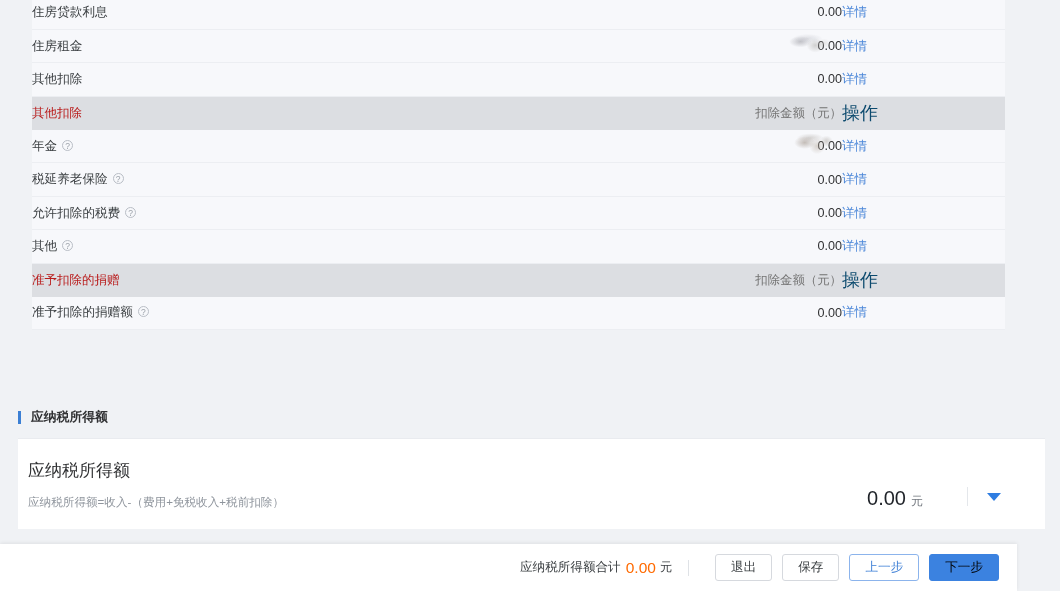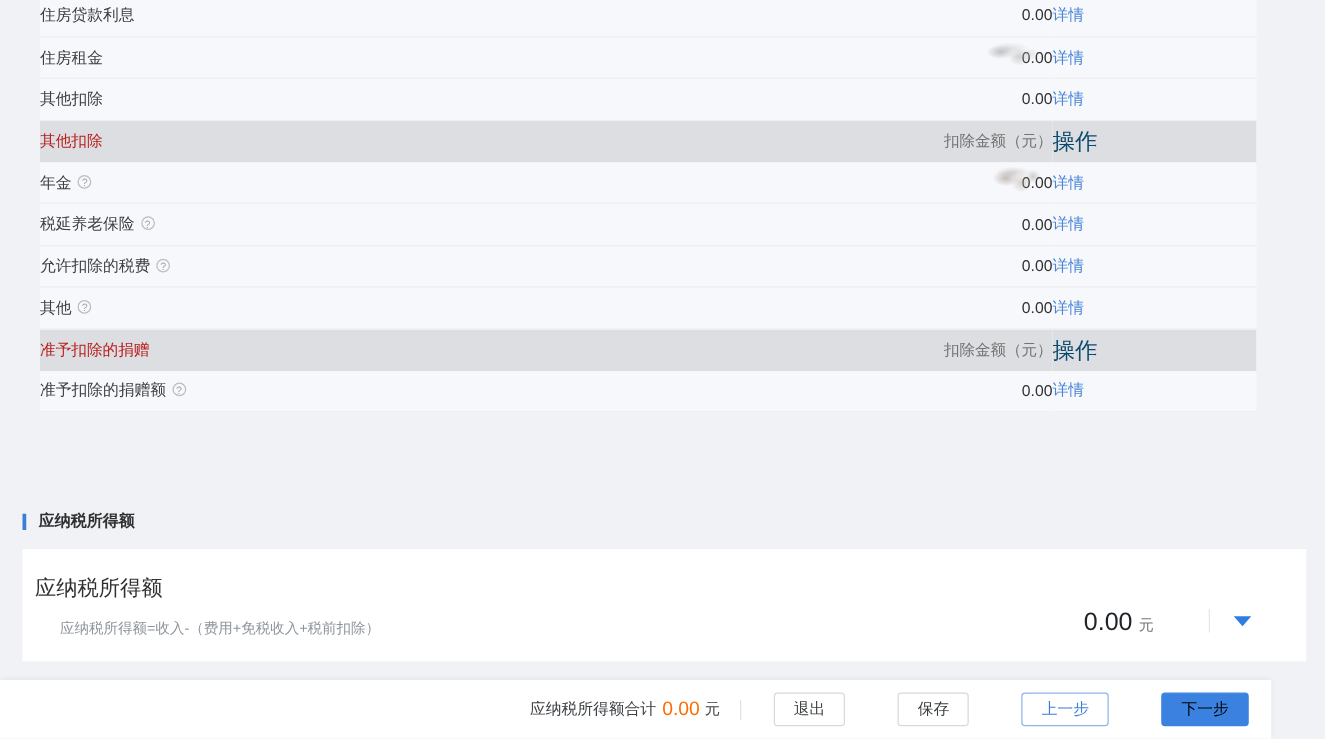--- a/index.html
+++ b/index.html
@@ -71,21 +71,21 @@
   .sec-bar { width: 3px; height: 13px; background: #3b7fd4; margin-left: 18px; }
   .sec-title { margin-left: 10px; font-size: 12.8px; color: #303133; font-weight: 700; }
 
   
   .card {
     position: absolute; left: 18px; top: 438px; width: 1027px; height: 91px;
     background: #fff; border-top: 1px solid #e9ebef;
   }
   .card-inner { position: relative; height: 100%; }
   .card-title { position: absolute; left: 10px; top: 20px; font-size: 17px; color: #303133; }
-  .card-formula { position: absolute; left: 10px; top: 56px; font-size: 11.6px; color: #8e949c; margin-left: 20px; }
+  .card-formula { position: absolute; left: 10px; top: 56px; font-size: 11.6px; color: #8e949c; }
   .card-value { position: absolute; right: 122px; top: 48px; font-size: 20px; color: #1f2329; }
   .card-unit { font-size: 12px; color: #72777e; margin-left: 5px; }
   .card-divider { position: absolute; right: 77px; top: 48px; width: 1px; height: 19px; background: #e4e7eb; }
   .card-caret {
     position: absolute; right: 44px; top: 54px;
     width: 0; height: 0; border-left: 7px solid transparent;
     border-right: 7px solid transparent; border-top: 8px solid #2f7de1; cursor: pointer;
   }
 
   
@@ -186,21 +186,21 @@
       <div class="card-divider"></div>
       <div class="card-caret"></div>
     </div>
   </div>
 
   <div class="footer">
     <span class="f-total-label">应纳税所得额合计</span>
     <span class="f-total-value">0.00</span>
     <span class="f-total-unit">元</span>
     <span class="f-sep"></span>
-    <span id="footer-buttons" style="display:inline-flex;align-items:flex-end;gap:32px;">
+    <span id="footer-buttons" style="display:inline-flex;align-items:flex-end;">
         <button class="btn btn-plain">退出</button>
         <button class="btn btn-plain">保存</button>
         <button class="btn btn-ghost">上一步</button>
         <button class="btn btn-primary">下一步</button>
       </span>
   </div>
 
 </div>
 
 </body></html>

